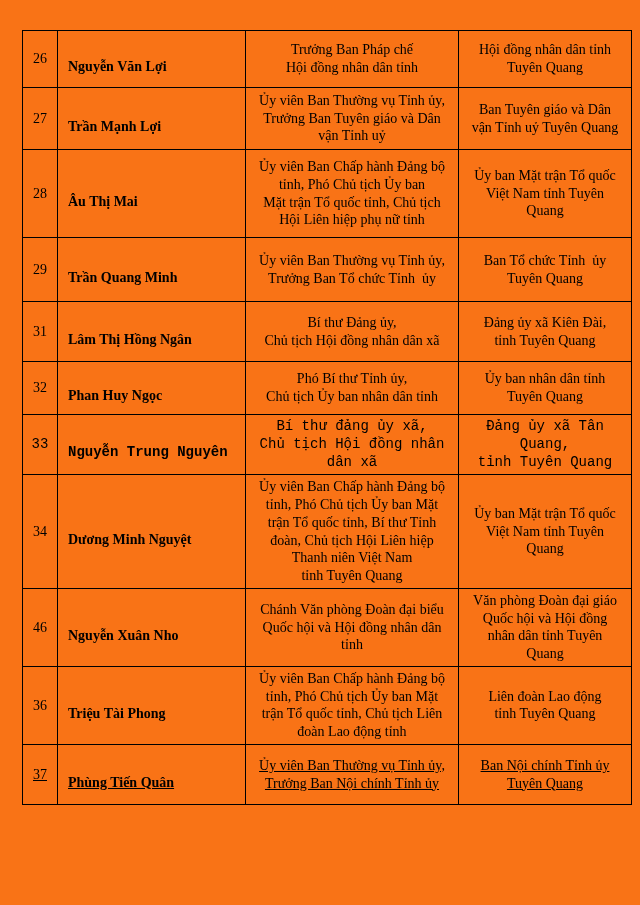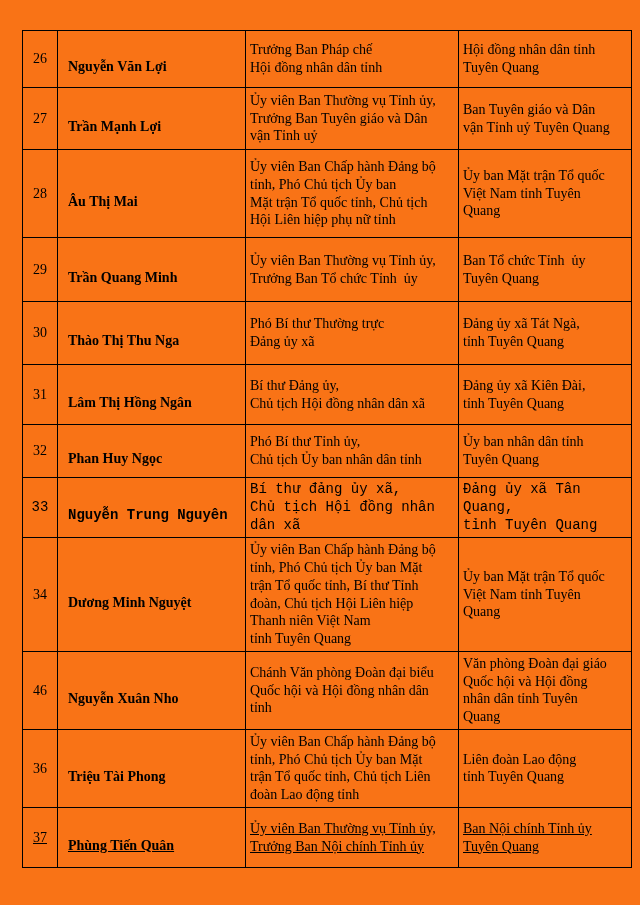--- a/index.html
+++ b/index.html
@@ -38,21 +38,21 @@
     text-align: center;
     padding: 2px 1px;
   }
   td.c-name {
     font-weight: bold;
     font-size: 15px;
     text-align: left;
     padding: 18px 4px 2px 10px;
   }
   td.c-pos, td.c-org {
-    text-align: left;
+    text-align: center;
     padding: 3px 4px;
     white-space: pre-line;
   }
   tr.r0  { height: 57px; }
   tr.r1  { height: 62px; }
   tr.r2  { height: 88px; }
   tr.r3  { height: 64px; }
   tr.r4  { height: 63px; }
   tr.r5  { height: 60px; }
   tr.r6  { height: 53px; }
@@ -102,28 +102,20 @@
 Việt Nam tỉnh Tuyên
 Quang</td>
       </tr>
       <tr class="r3">
         <td class="c-no">29</td>
         <td class="c-name">Trần Quang Minh</td>
         <td class="c-pos">Ủy viên Ban Thường vụ Tỉnh ủy,
 Trưởng Ban Tổ chức Tỉnh&nbsp; ủy</td>
         <td class="c-org">Ban Tổ chức Tỉnh&nbsp; ủy
 Tuyên Quang</td>
-      </tr>
-      <tr class="r4">
-        <td class="c-no">30</td>
-        <td class="c-name">Thào Thị Thu Nga</td>
-        <td class="c-pos">Phó Bí thư Thường trực
-Đảng ủy xã</td>
-        <td class="c-org">Đảng ủy xã Tát Ngà,
-tỉnh Tuyên Quang</td>
       </tr>
       <tr class="r5">
         <td class="c-no">31</td>
         <td class="c-name">Lâm Thị Hồng Ngân</td>
         <td class="c-pos">Bí thư Đảng ủy,
 Chủ tịch Hội đồng nhân dân xã</td>
         <td class="c-org">Đảng ủy xã Kiên Đài,
 tỉnh Tuyên Quang</td>
       </tr>
       <tr class="r6">

